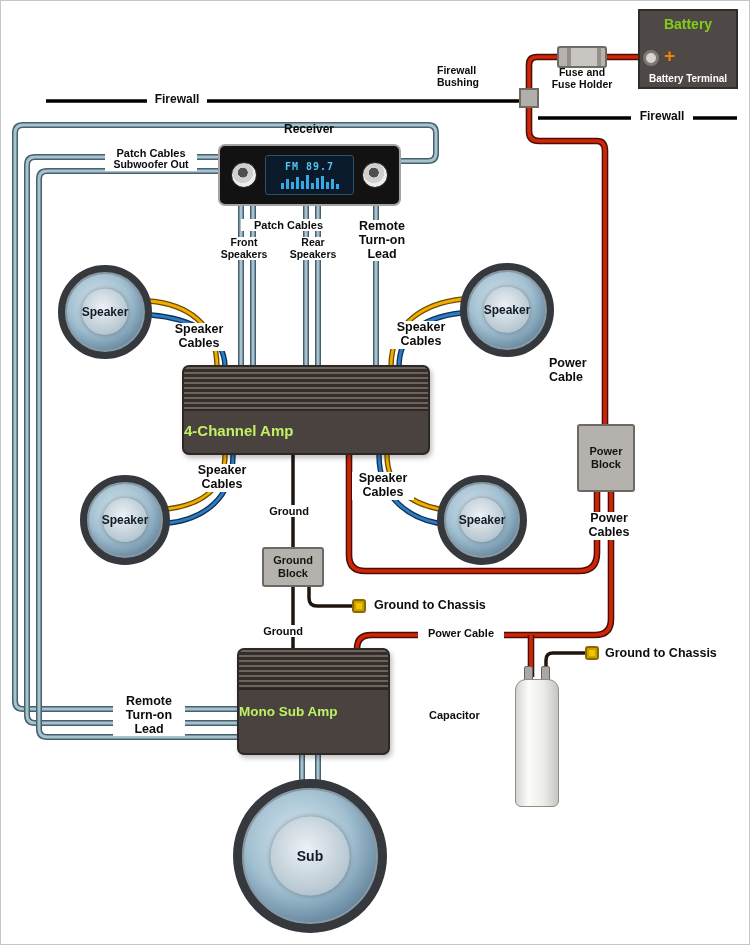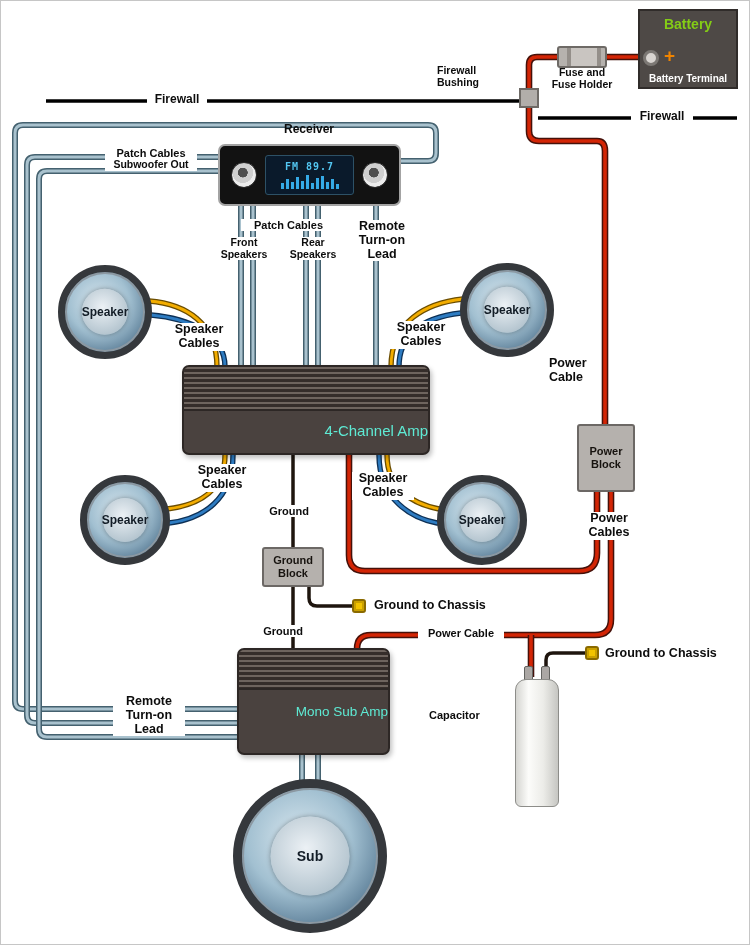--- a/index.html
+++ b/index.html
@@ -33,21 +33,21 @@
     border:1px solid #2a2a2a}
   .rcv-display{position:absolute;left:45px;right:45px;top:9px;bottom:9px;background:#0a1a2b;border:1px solid #2d5166;border-radius:3px;
     display:flex;flex-direction:column;align-items:center;justify-content:center;gap:3px}
   .rcv-freq{font:bold 10px "DejaVu Sans Mono",monospace;color:#53c7f2;letter-spacing:1px}
   .rcv-bars{display:flex;align-items:flex-end;gap:2px;height:14px}
   .rcv-bars span{width:3px;background:#35aae6;display:block}
 
   
   .amp{background:#4a423f;border:2px solid #2d2725;border-radius:7px;overflow:hidden;box-shadow:2px 3px 5px rgba(0,0,0,.25)}
   .amp-fins{background:repeating-linear-gradient(180deg,#6e645e 0 2px,#352d2a 2px 5px);border-bottom:2px solid #2d2725}
-  .amp-label{color:#5eead4;text-align:right;font-weight:normal}
+  .amp-label{color:#bef264;text-align:left;font-weight:bold}
 
   
   .block{background:#b5b1ad;border:2px solid #6c6865;border-radius:3px;display:flex;align-items:center;justify-content:center;
     text-align:center;font-weight:bold;font-size:11px;color:#17130f;line-height:1.15}
 
   
   .speaker{border-radius:50%;border:7px solid #35383c;
     background:radial-gradient(circle at 42% 38%, #d9e7ef 0%, #a2c0d1 45%, #5e8099 78%, #46627a 100%);
     box-shadow:inset 0 0 0 2px #8b98a2}
   .spk-cap{position:absolute;left:50%;top:50%;width:58%;height:58%;transform:translate(-50%,-50%);border-radius:50%;

